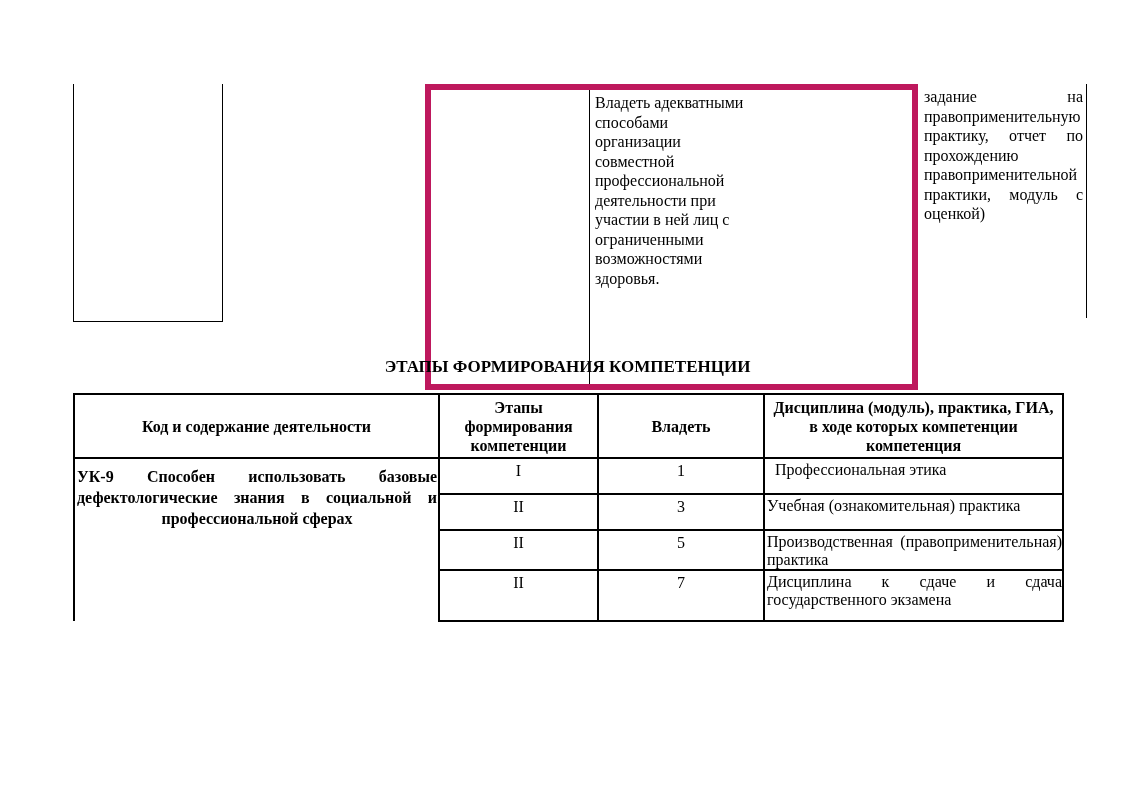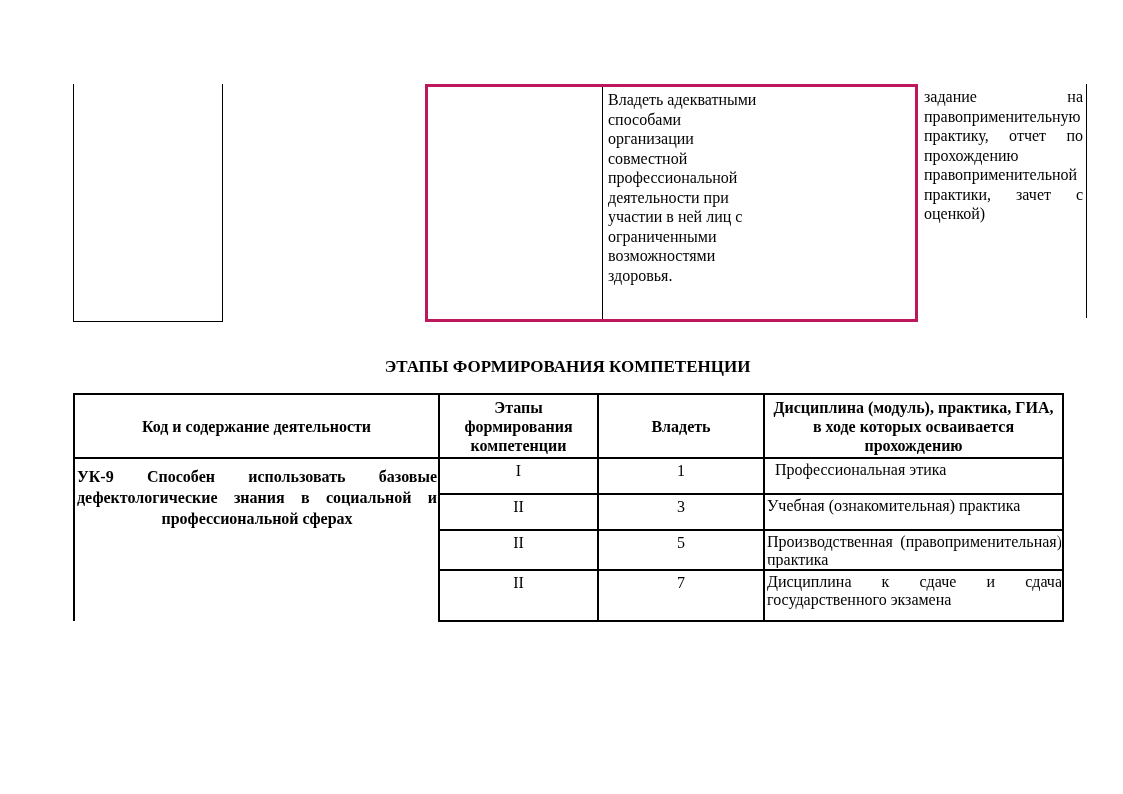--- a/index.html
+++ b/index.html
@@ -19,25 +19,24 @@
     left: 73px; top: 84px;
     width: 150px; height: 238px;
     border-left: 1px solid #000;
     border-right: 1px solid #000;
     border-bottom: 1px solid #000;
     box-sizing: border-box;
   }
   .mid-table {
     position: absolute;
     left: 425px; top: 84px;
-    width: 493px; height: 238px;
-    border: 3px solid #be185d;
+    width: 493px; height: 306px;
+    border: 6px solid #be185d;
     box-sizing: border-box;
     display: flex;
-    gap: 16px;
   }
   .mt-col { box-sizing: border-box; height: 100%; line-height: 19.5px; }
   .mt-col.empty { width: 158px; }
   .mt-col.know  { width: 167px; border-left: 1px solid #000; padding: 3px 9px 0 5px; }
   .mt-col.demo  { width: 168px; border-left: 1px solid #000; padding: 3px 6px 0 5px; }
   .right-cell {
     position: absolute;
     left: 919px; top: 84px;
     width: 168px; height: 234px;
     border-right: 1px solid #000;
@@ -90,57 +89,57 @@
     padding: 7px 1px 0 2px;
     line-height: 21px;
   }
   .cell-stage, .cell-semester {
     text-align: center;
     padding-top: 2px;
     line-height: 19px;
   }
   .cell-discipline { padding: 2px 0 0 2px; line-height: 18px; }
   .cell-discipline.indent { padding-left: 10px; }
-  .cell-discipline.justify { text-align: justify; border-radius: 13px; }
+  .cell-discipline.justify { text-align: justify; }
   .row-1 { height: 36px; }
   .row-2 { height: 36px; }
   .row-3 { height: 32px; }
   .row-4 { height: 51px; }
 </style>
 </head>
 <body>
 
 <div class="page">
 
   <div class="left-box"></div>
 
   <div class="mid-table">
     <div class="mt-col empty"></div>
     <div class="mt-col know">Владеть адекватными способами организации совместной профессиональной деятельности при участии в ней лиц с ограниченными возможностями здоровья.</div>
   </div>
 
   <div class="right-cell">
-    <p class="p1">задание на правоприменительную практику, отчет по прохождению правоприменительной практики, зачет с оценкой)</p>
+    <p class="p1">задание на правоприменительную практику, отчет по прохождению правоприменительной практики, модуль с оценкой)</p>
   </div>
 
   <div class="heading">ЭТАПЫ ФОРМИРОВАНИЯ КОМПЕТЕНЦИИ</div>
 
   <table class="comp-table">
     <colgroup>
       <col class="col-1">
         <col class="col-2">
         <col class="col-3">
         <col class="col-4">
     </colgroup>
     <tbody>
         <tr>
       <th>Код и содержание деятельности</th>
       <th>Этапы формирования компетенции</th>
       <th>Владеть</th>
-      <th>Дисциплина (модуль), практика, ГИА, в ходе которых осваивается прохождению</th>
+      <th>Дисциплина (модуль), практика, ГИА, в ходе которых компетенции компетенция</th>
     </tr>
     <tr class="row-1">
       <td class="cell-competency" rowspan="4">УК-9 Способен использовать базовые дефектологические знания в социальной и профессиональной сферах</td>
       <td class="cell-stage">I</td>
       <td class="cell-semester">1</td>
       <td class="cell-discipline indent">Профессиональная этика</td>
     </tr>
     <tr class="row-2">
       <td class="cell-stage">II</td>
       <td class="cell-semester">3</td>

